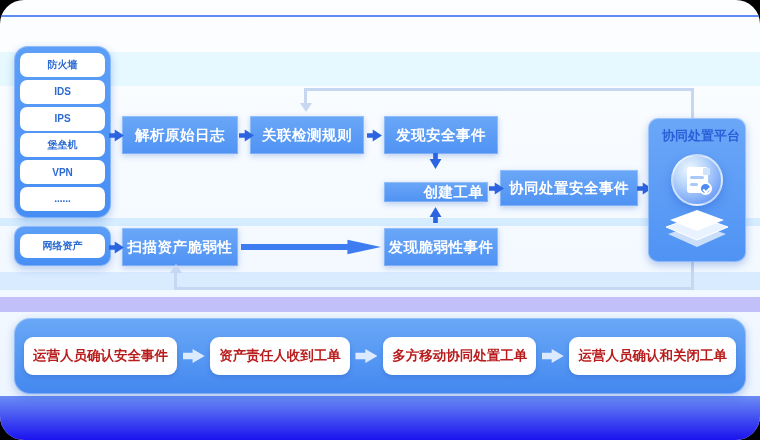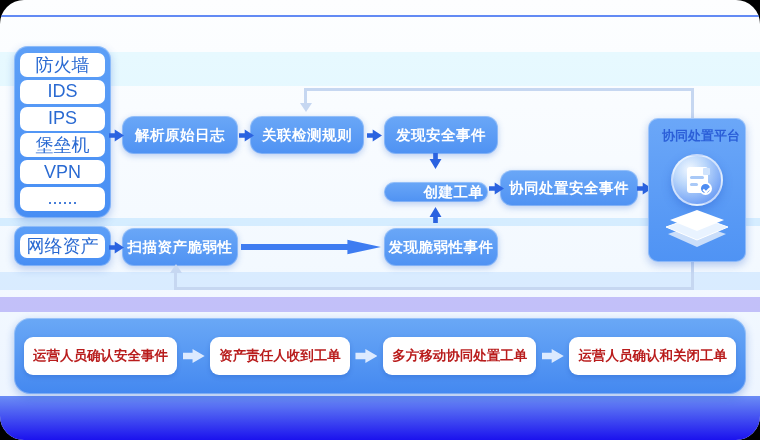--- a/index.html
+++ b/index.html
@@ -13,29 +13,29 @@
   .wash-b{position:absolute;left:0;top:218px;width:100%;height:8px;background:rgba(120,200,255,.25);}
   .wash-c{position:absolute;left:0;top:272px;width:100%;height:18px;background:rgba(160,205,255,.30);}
   .band-purple{position:absolute;left:0;top:297px;width:100%;height:15px;background:#a39bf5;opacity:.6;}
   .band-bottom{position:absolute;left:0;top:396px;width:100%;height:44px;
                background:linear-gradient(180deg,#6b8df5,#1b12ee);}
   
   .src-panel{position:absolute;left:14px;top:46px;width:97px;height:172px;border-radius:14px;
              background:linear-gradient(180deg,#5d9ff7,#478ef4);
              box-shadow:0 3px 8px rgba(30,90,200,.30), inset 0 0 0 1px rgba(255,255,255,.30);
              display:flex;flex-direction:column;justify-content:space-between;padding:7px 6px;}
-  .src-pill{height:24px;background:#fff;border-radius:7px;color:#2a6ad2;font-size:18px;font-weight:normal;
+  .src-pill{height:24px;background:#fff;border-radius:7px;color:#2a6ad2;font-size:10px;font-weight:bold;
             display:flex;align-items:center;justify-content:center;}
   .asset-panel{position:absolute;left:14px;top:226px;width:97px;height:40px;border-radius:10px;
              background:linear-gradient(180deg,#5d9ff7,#478ef4);
              box-shadow:0 3px 8px rgba(30,90,200,.30), inset 0 0 0 1px rgba(255,255,255,.30);
              display:flex;align-items:center;justify-content:center;padding:6px;}
   .asset-panel .src-pill{width:100%;}
   
-  .node{position:absolute;border-radius:12px;color:#fff;font-size:14.5px;font-weight:bold;letter-spacing:.5px;
+  .node{position:absolute;border-radius:0;color:#fff;font-size:14.5px;font-weight:bold;letter-spacing:.5px;
         background:linear-gradient(180deg,#6aa7f7,#4f92f3);
         box-shadow:0 2px 6px rgba(30,90,200,.28), inset 0 0 0 1px rgba(255,255,255,.28);
         display:flex;align-items:center;justify-content:center;}
   .n-parse{left:122px;top:116px;width:116px;height:38px;}
   .n-corr{left:250px;top:116px;width:114px;height:38px;}
   .n-fsec{left:384px;top:116px;width:114px;height:38px;}
   .n-ticket{left:384px;top:182px;width:104px;height:20px;padding-left:35px;}
   .n-collab{left:500px;top:170px;width:138px;height:36px;}
   .n-scan{left:122px;top:228px;width:116px;height:38px;}
   .n-fvuln{left:384px;top:228px;width:114px;height:38px;}

